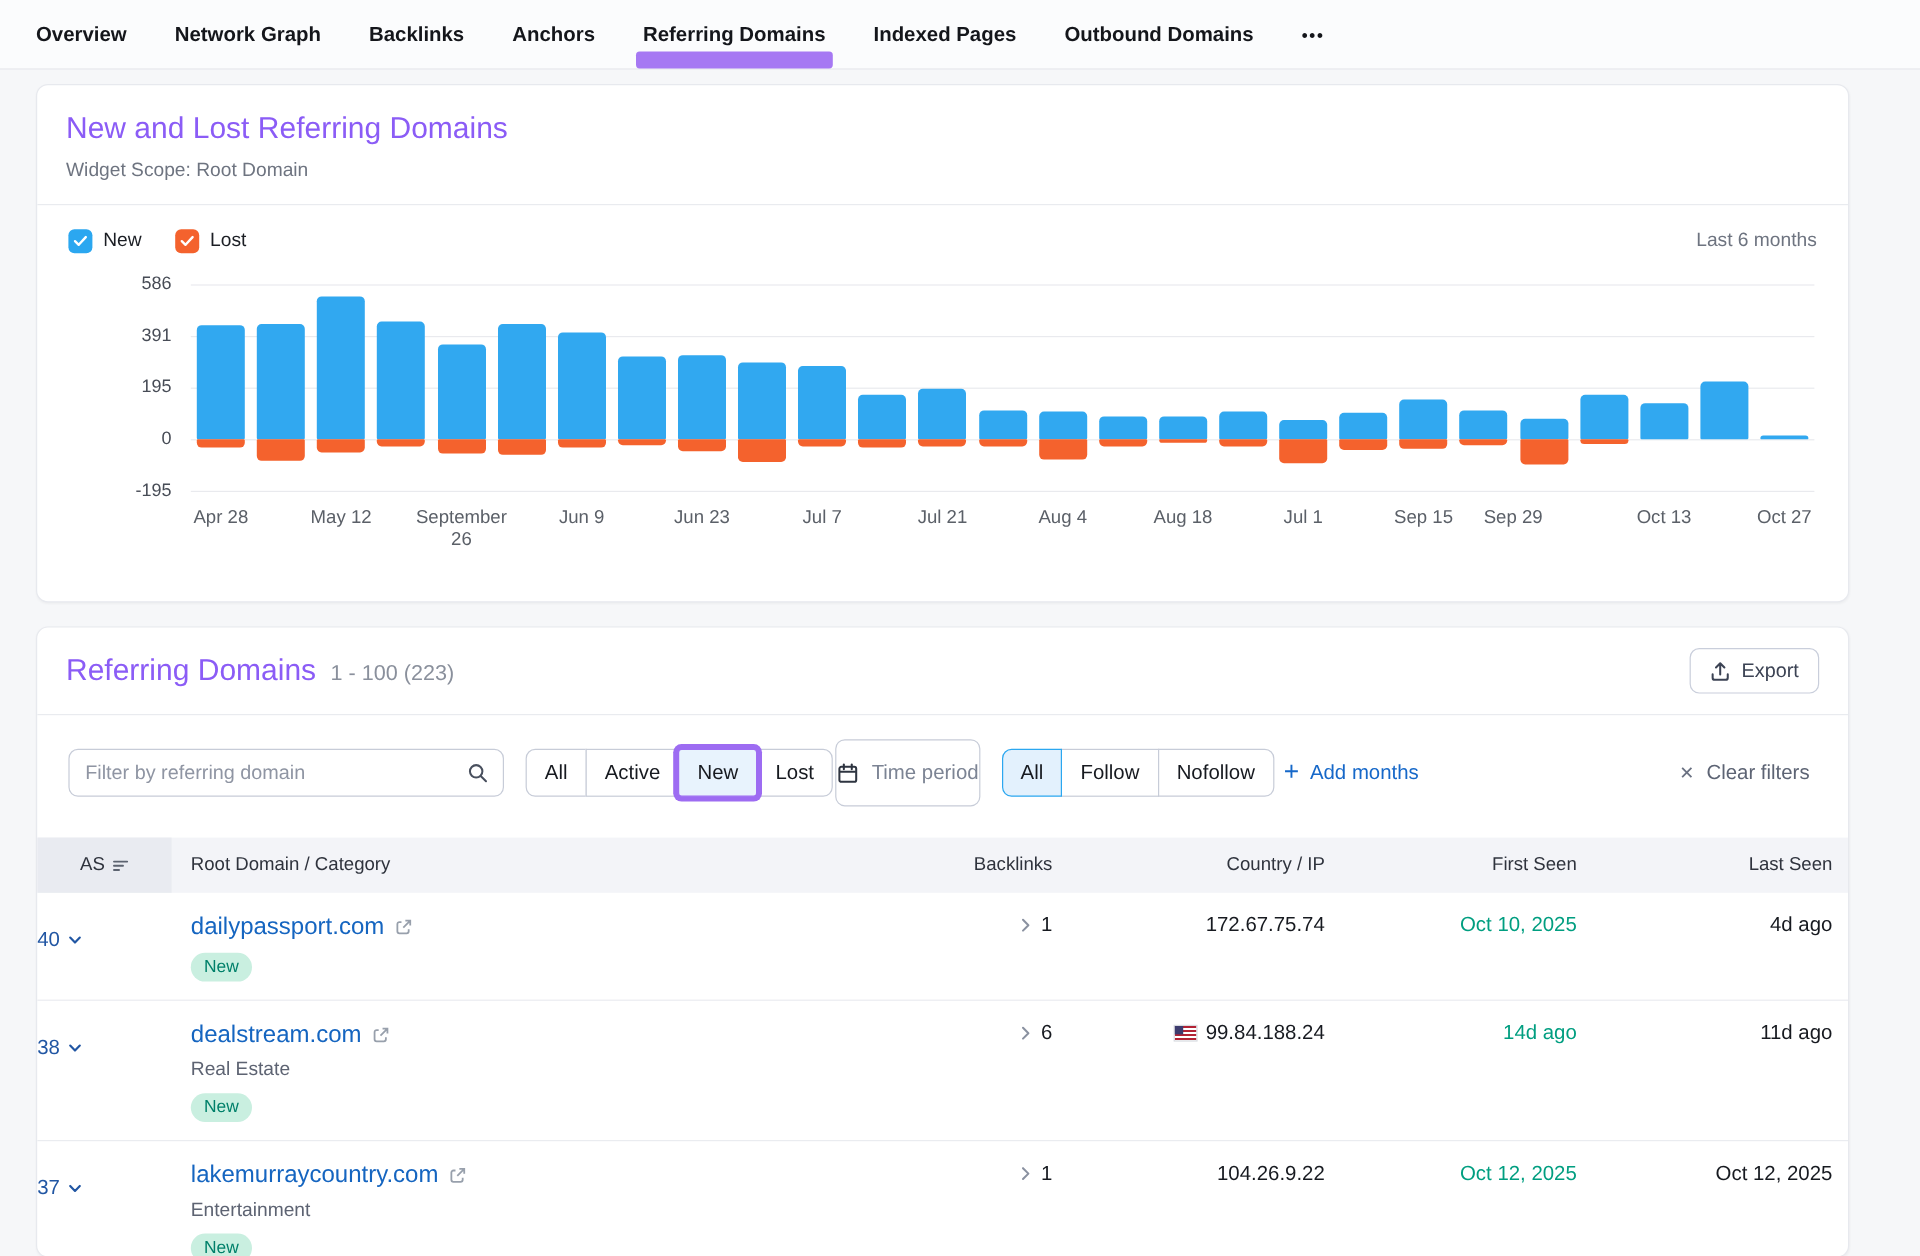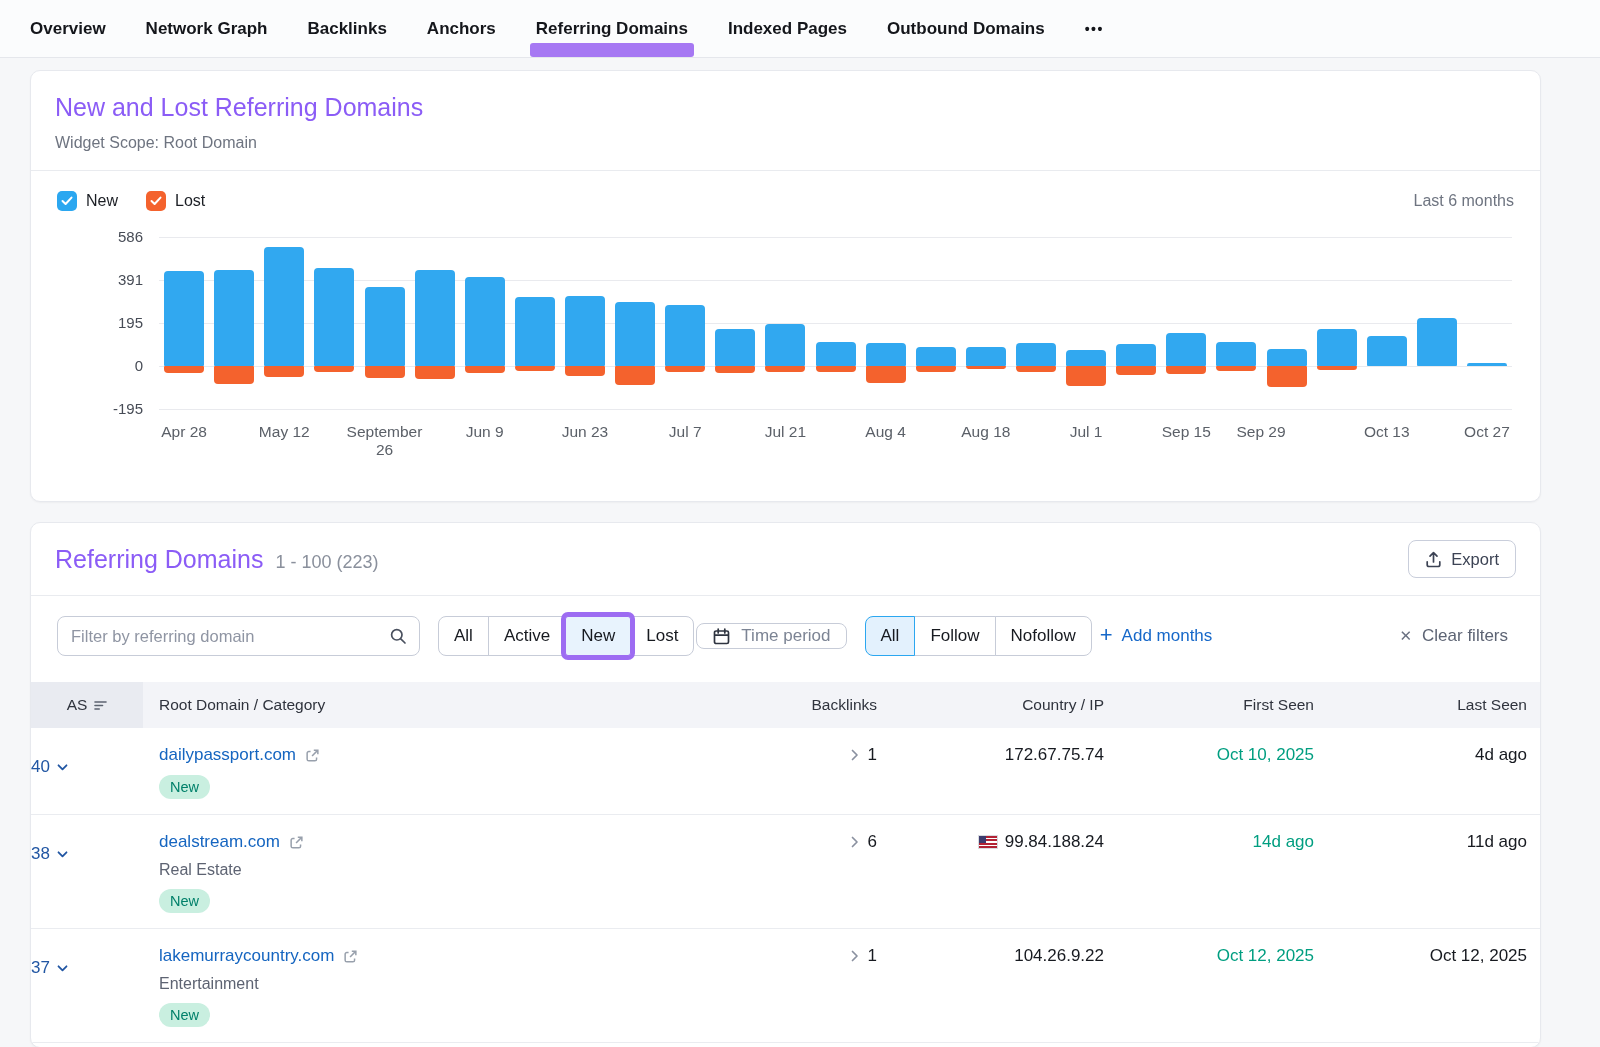--- a/index.html
+++ b/index.html
@@ -65,21 +65,21 @@
     align-items:center; justify-content:center; cursor:pointer; }
   .seg { display:flex; }
   .seg-btn { height:40px; padding:0 15px; display:flex; align-items:center;
     background:#fff; border:1px solid #c7ccd8; margin-left:-1px; font-size:17px;
     color:#171a20; cursor:pointer; font-family:inherit; }
   .seg-btn:first-child { border-radius:8px 0 0 8px; margin-left:16px; }
   .seg-btn:last-child { border-radius:0 8px 8px 0; }
   .seg-btn.sel-blue { background:#e3f1fd; border-color:#2ba7f0; position:relative; z-index:1; }
   .seg-btn.sel-purple { background:#e8f3fd; border-color:#9d6cf2;
     box-shadow:0 0 0 4px #9d6cf2; border-radius:3px; position:relative; z-index:2; }
-  .btn-time { display:flex; align-items:center; gap:10px; height:26px; padding:0 15px;
+  .btn-time { display:flex; align-items:center; gap:10px; height:56px; padding:0 0;
     border:1px solid #c7ccd8; border-radius:8px; background:#fff; font-size:17px;
     color:#7c8494; cursor:pointer; font-family:inherit; }
   .add-filter { display:flex; align-items:center; gap:9px; border:none; background:none;
     color:#1668c9; font-size:17px; cursor:pointer; padding:0 6px; font-family:inherit; }
   .add-plus { font-size:22px; line-height:1; margin-top:-2px; }
   .clear-filters { margin-left:auto; display:flex; align-items:center; gap:10px;
     border:none; background:none; color:#5d6474; font-size:17px; cursor:pointer; font-family:inherit; }
   .clear-x { font-size:15px; color:#6a7182; }
   
   .thead, .trow { display:grid; grid-template-columns:112px 614px 120px 227px 210px 228px; }
@@ -89,21 +89,21 @@
   .th-domain { padding-left:16px; }
   .th-num { justify-content:flex-end; }
   .th:last-child { padding-right:15px; }
   .trow { border-bottom:1px solid #eaecf0; }
   .td { padding-top:17px; font-size:17px; }
   .td-as { display:flex; justify-content:flex-start; padding-right:13px; align-items:flex-start;margin-top:12px; }
   .as-toggle { display:flex; align-items:center; gap:7px; cursor:pointer; }
   .as-num { font-size:17px; color:#2156a3; }
   .td-domain { padding-left:16px; padding-bottom:15px; }
   .domain-row { display:flex; align-items:center; gap:9px; }
-  .domain-link { color:#1565c0; text-decoration:none; font-size:17px; cursor:pointer; }
+  .domain-link { color:#1565c0; text-decoration:none; font-size:20px; cursor:pointer; }
   .ext-icon { display:flex; cursor:pointer; }
   .category { margin-top:9px; font-size:16px; color:#5d6372; }
   .badge-row { margin-top:10px; }
   .badge { display:inline-block; background:#c9efe0; color:#00806a;
     font-size:14.5px; padding:4px 11px; border-radius:12px; }
   .td-num { display:flex; justify-content:flex-end; align-items:flex-start; }
   .bl-toggle { display:flex; align-items:center; gap:9px; cursor:pointer; }
   .bl-num { color:#171a20; }
   .country-inner { display:flex; align-items:center; }
   .flag { width:18px; height:12px; margin-right:8px; position:relative; display:inline-block;

